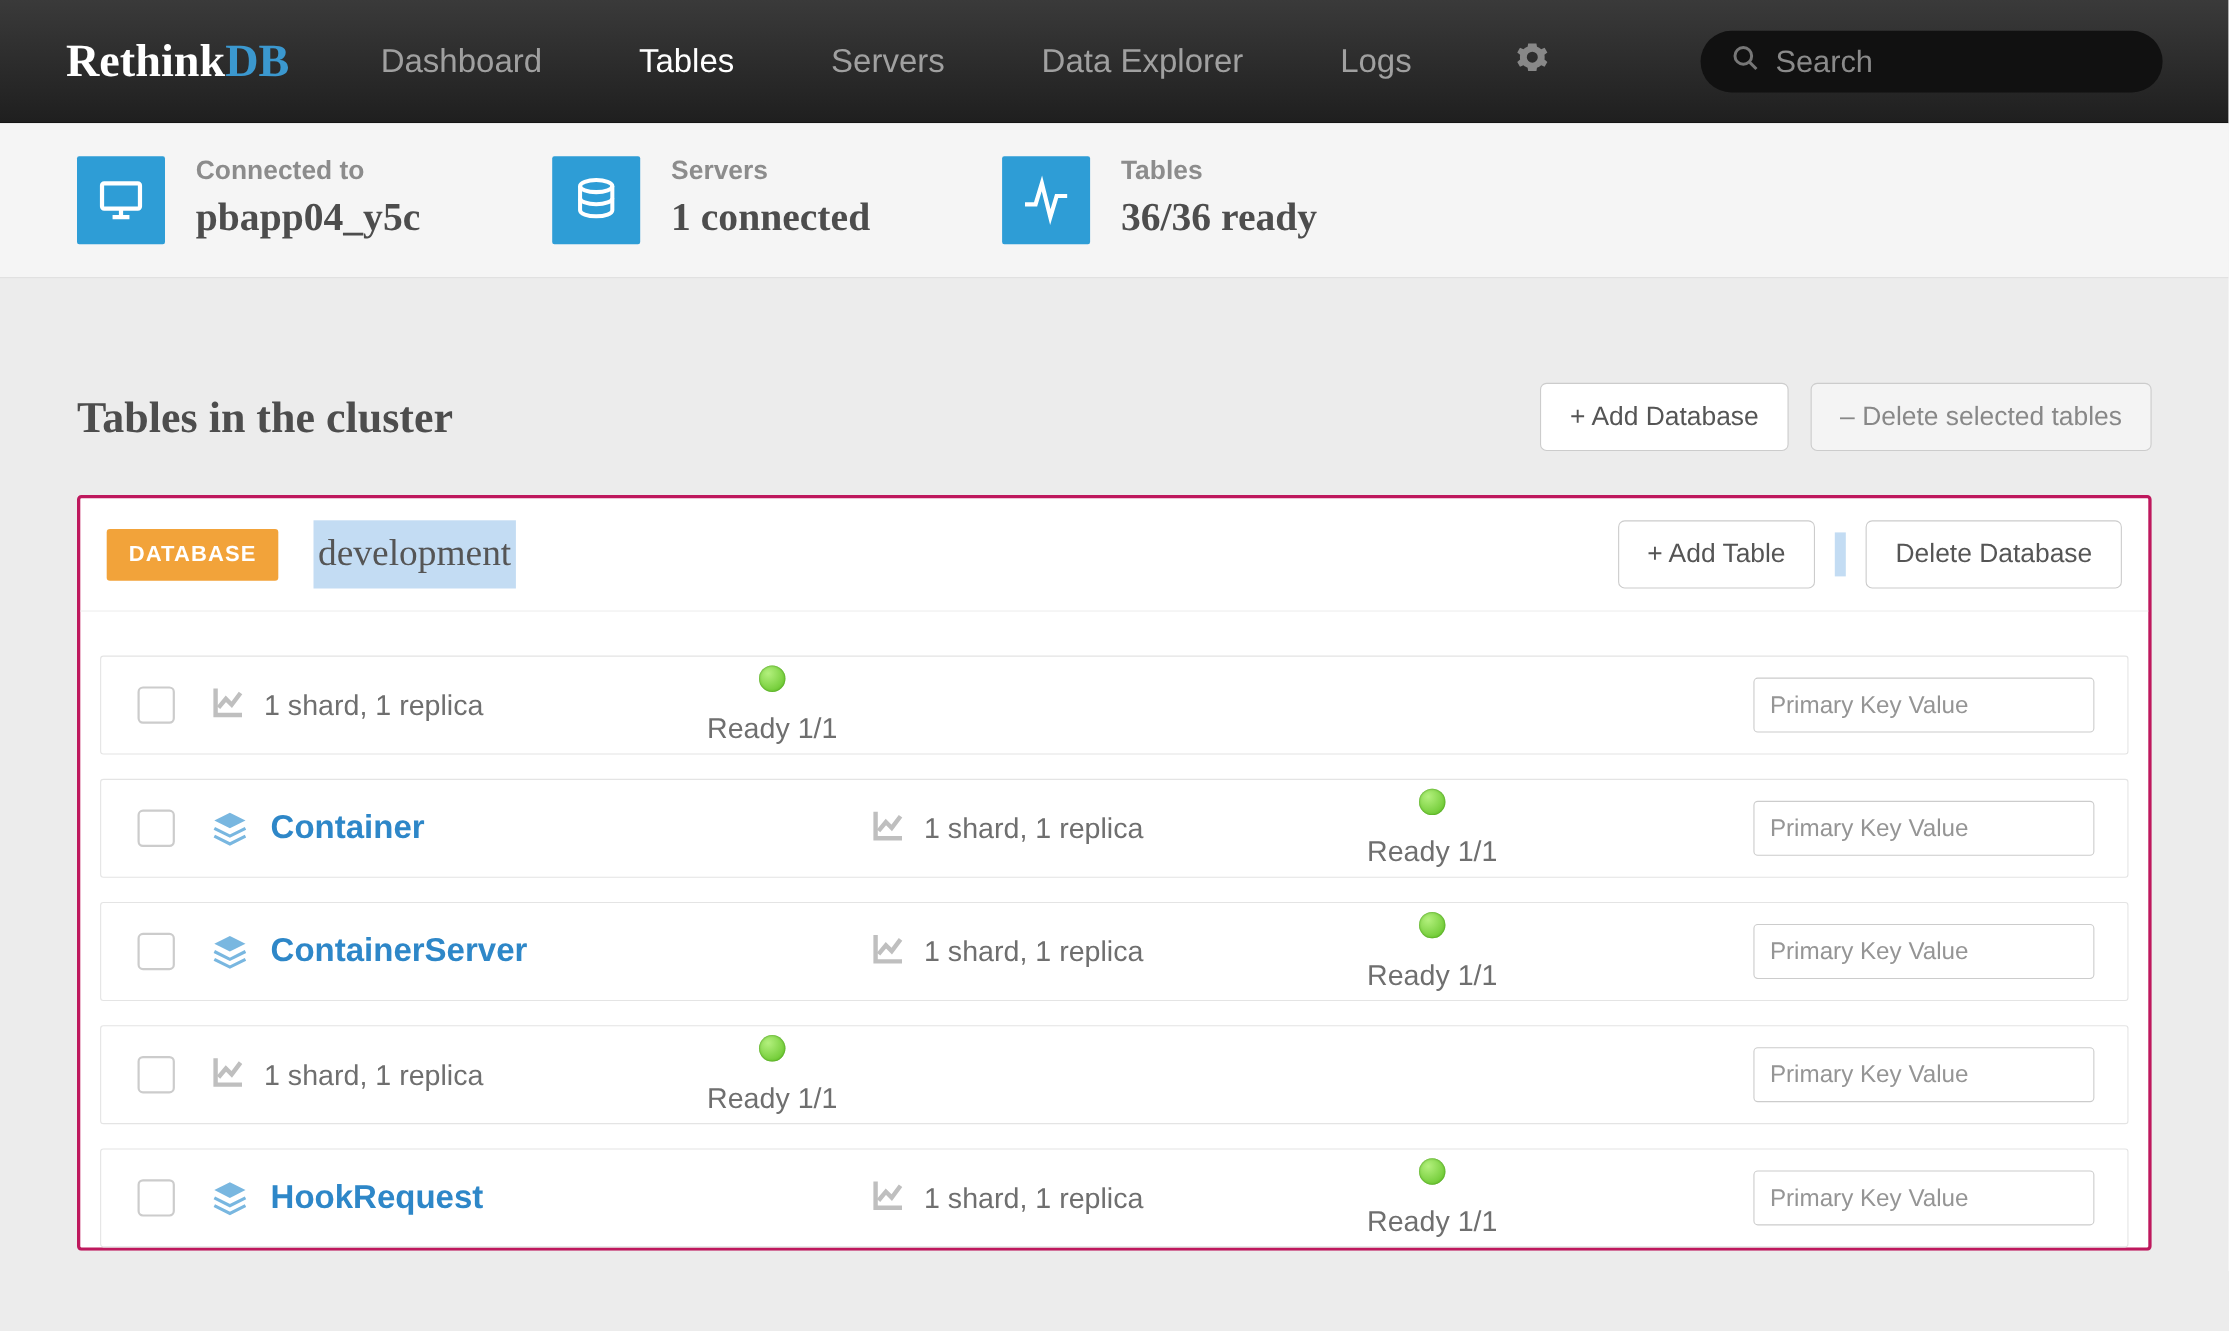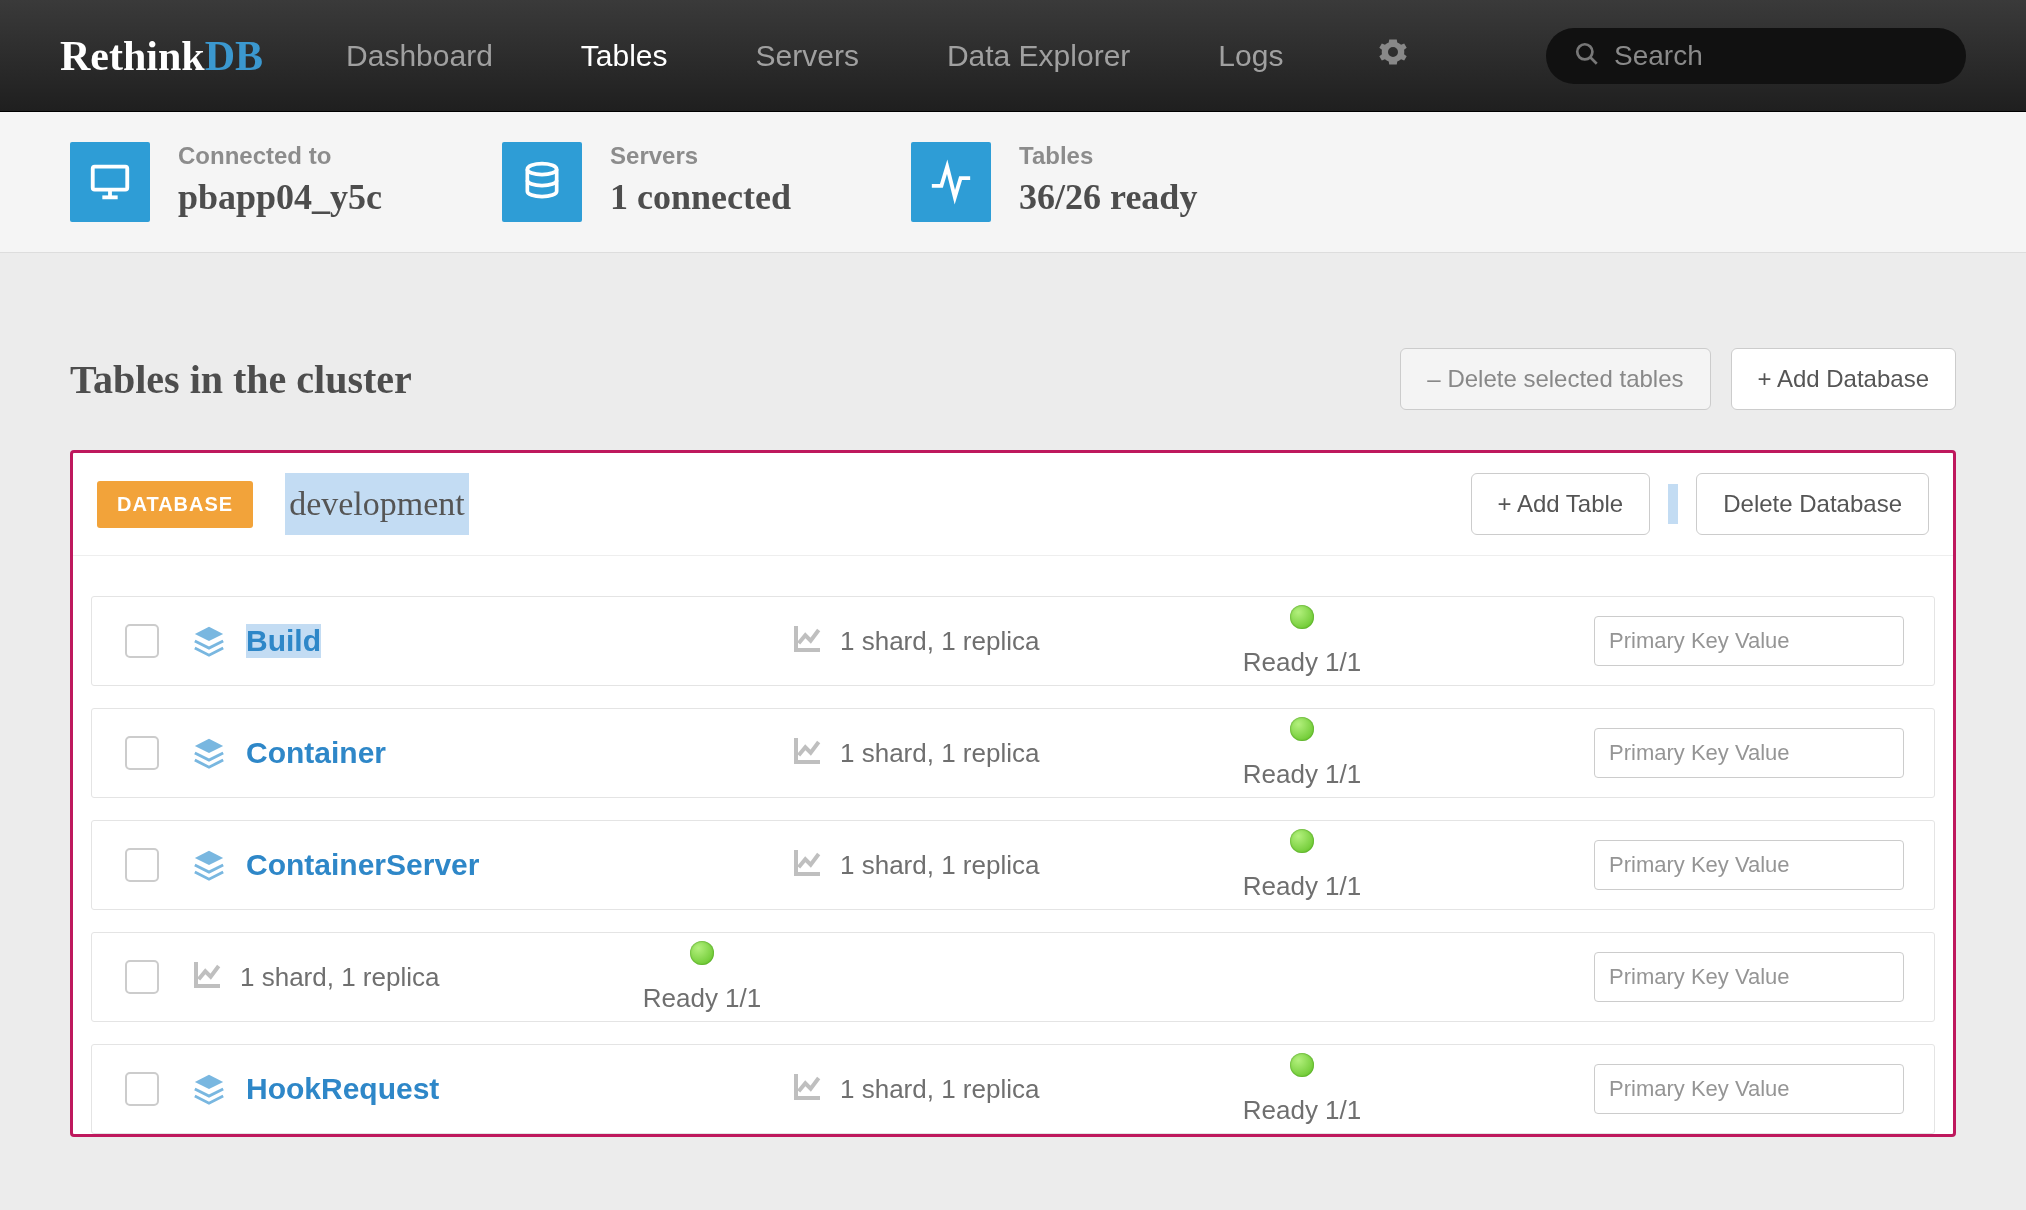--- a/index.html
+++ b/index.html
@@ -269,58 +269,79 @@
     </div>
   </div>
   <div class="stat">
     <div class="stat-icon">
       <svg width="46" height="46" viewBox="0 0 24 24">
           <polyline points="2,14 7,14 10,4 14,20 17,10 22,10" fill="none" stroke="#fff" stroke-width="2"></polyline>
         </svg>
     </div>
     <div class="stat-text">
       <div class="label">Tables</div>
-      <div class="value">36/26 ready</div>
+      <div class="value">36/36 ready</div>
     </div>
   </div>
 </div>
 
 <div class="main">
   <div class="title-row">
     <h1 class="page-title">Tables in the cluster</h1>
     <div class="btn-row">
+      <button class="btn">+ Add Database</button>
       <button class="btn ghost">– Delete selected tables</button>
-      <button class="btn">+ Add Database</button>
     </div>
   </div>
 
   <div class="db-panel">
     <div class="db-header">
       <span class="db-badge">DATABASE</span>
       <span class="db-name">development</span>
       <span class="spacer"></span>
       <button class="btn">+ Add Table</button>
       <span class="div-bar"></span>
       <button class="btn">Delete Database</button>
     </div>
 
     <div class="tables" id="tables-container">
         <div class="table-row">
     <div class="check-cell">
       <div class="check"></div>
     </div>
+    <div class="shard-cell">
+      <span class="chart-icon">
+        <svg width="32" height="32" viewBox="0 0 24 24">
+                <polyline points="3,3 3,21 21,21"></polyline>
+                <polyline points="5,16 10,10 14,14 20,6"></polyline>
+              </svg>
+      </span>
+      <span>1 shard, 1 replica</span>
+    </div>
+    <div class="status-cell">
+      <span class="dot"></span>
+      <span>Ready 1/1</span>
+    </div>
+    <div class="pk-cell">
+      <input class="pk-input" placeholder="Primary Key Value" style="">
+    </div>
+        </div>
+        <div class="table-row">
+    <div class="check-cell">
+      <div class="check"></div>
+    </div>
     <div class="name-cell">
       <span class="layers-icon">
         <svg width="34" height="34" viewBox="0 0 24 24">
                 <path d="M12 2L2 7l10 5 10-5-10-5z"></path>
                 <path d="M2 12l10 5 10-5" fill="none" stroke="#79b7e0" stroke-width="2"></path>
                 <path d="M2 17l10 5 10-5" fill="none" stroke="#79b7e0" stroke-width="2"></path>
               </svg>
       </span>
-      <span class="table-name sel">Build</span>
+      <span class="table-name ">Container</span>
     </div>
     <div class="shard-cell">
       <span class="chart-icon">
         <svg width="32" height="32" viewBox="0 0 24 24">
                 <polyline points="3,3 3,21 21,21"></polyline>
                 <polyline points="5,16 10,10 14,14 20,6"></polyline>
               </svg>
       </span>
       <span>1 shard, 1 replica</span>
     </div>
@@ -337,21 +358,42 @@
       <div class="check"></div>
     </div>
     <div class="name-cell">
       <span class="layers-icon">
         <svg width="34" height="34" viewBox="0 0 24 24">
                 <path d="M12 2L2 7l10 5 10-5-10-5z"></path>
                 <path d="M2 12l10 5 10-5" fill="none" stroke="#79b7e0" stroke-width="2"></path>
                 <path d="M2 17l10 5 10-5" fill="none" stroke="#79b7e0" stroke-width="2"></path>
               </svg>
       </span>
-      <span class="table-name ">Container</span>
+      <span class="table-name ">ContainerServer</span>
+    </div>
+    <div class="shard-cell">
+      <span class="chart-icon">
+        <svg width="32" height="32" viewBox="0 0 24 24">
+                <polyline points="3,3 3,21 21,21"></polyline>
+                <polyline points="5,16 10,10 14,14 20,6"></polyline>
+              </svg>
+      </span>
+      <span>1 shard, 1 replica</span>
+    </div>
+    <div class="status-cell">
+      <span class="dot"></span>
+      <span>Ready 1/1</span>
+    </div>
+    <div class="pk-cell">
+      <input class="pk-input" placeholder="Primary Key Value" style="">
+    </div>
+        </div>
+        <div class="table-row">
+    <div class="check-cell">
+      <div class="check"></div>
     </div>
     <div class="shard-cell">
       <span class="chart-icon">
         <svg width="32" height="32" viewBox="0 0 24 24">
                 <polyline points="3,3 3,21 21,21"></polyline>
                 <polyline points="5,16 10,10 14,14 20,6"></polyline>
               </svg>
       </span>
       <span>1 shard, 1 replica</span>
     </div>
@@ -368,86 +410,34 @@
       <div class="check"></div>
     </div>
     <div class="name-cell">
       <span class="layers-icon">
         <svg width="34" height="34" viewBox="0 0 24 24">
                 <path d="M12 2L2 7l10 5 10-5-10-5z"></path>
                 <path d="M2 12l10 5 10-5" fill="none" stroke="#79b7e0" stroke-width="2"></path>
                 <path d="M2 17l10 5 10-5" fill="none" stroke="#79b7e0" stroke-width="2"></path>
               </svg>
       </span>
-      <span class="table-name ">ContainerServer</span>
+      <span class="table-name ">HookRequest</span>
     </div>
     <div class="shard-cell">
       <span class="chart-icon">
         <svg width="32" height="32" viewBox="0 0 24 24">
                 <polyline points="3,3 3,21 21,21"></polyline>
                 <polyline points="5,16 10,10 14,14 20,6"></polyline>
               </svg>
       </span>
       <span>1 shard, 1 replica</span>
     </div>
     <div class="status-cell">
       <span class="dot"></span>
       <span>Ready 1/1</span>
     </div>
     <div class="pk-cell">
       <input class="pk-input" placeholder="Primary Key Value" style="">
     </div>
         </div>
-        <div class="table-row">
-    <div class="check-cell">
-      <div class="check"></div>
-    </div>
-    <div class="shard-cell">
-      <span class="chart-icon">
-        <svg width="32" height="32" viewBox="0 0 24 24">
-                <polyline points="3,3 3,21 21,21"></polyline>
-                <polyline points="5,16 10,10 14,14 20,6"></polyline>
-              </svg>
-      </span>
-      <span>1 shard, 1 replica</span>
-    </div>
-    <div class="status-cell">
-      <span class="dot"></span>
-      <span>Ready 1/1</span>
-    </div>
-    <div class="pk-cell">
-      <input class="pk-input" placeholder="Primary Key Value" style="">
-    </div>
-        </div>
-        <div class="table-row">
-    <div class="check-cell">
-      <div class="check"></div>
-    </div>
-    <div class="name-cell">
-      <span class="layers-icon">
-        <svg width="34" height="34" viewBox="0 0 24 24">
-                <path d="M12 2L2 7l10 5 10-5-10-5z"></path>
-                <path d="M2 12l10 5 10-5" fill="none" stroke="#79b7e0" stroke-width="2"></path>
-                <path d="M2 17l10 5 10-5" fill="none" stroke="#79b7e0" stroke-width="2"></path>
-              </svg>
-      </span>
-      <span class="table-name ">HookRequest</span>
-    </div>
-    <div class="shard-cell">
-      <span class="chart-icon">
-        <svg width="32" height="32" viewBox="0 0 24 24">
-                <polyline points="3,3 3,21 21,21"></polyline>
-                <polyline points="5,16 10,10 14,14 20,6"></polyline>
-              </svg>
-      </span>
-      <span>1 shard, 1 replica</span>
-    </div>
-    <div class="status-cell">
-      <span class="dot"></span>
-      <span>Ready 1/1</span>
-    </div>
-    <div class="pk-cell">
-      <input class="pk-input" placeholder="Primary Key Value" style="">
-    </div>
-        </div>
       </div>
   </div>
 </div>
 
 </body></html>

